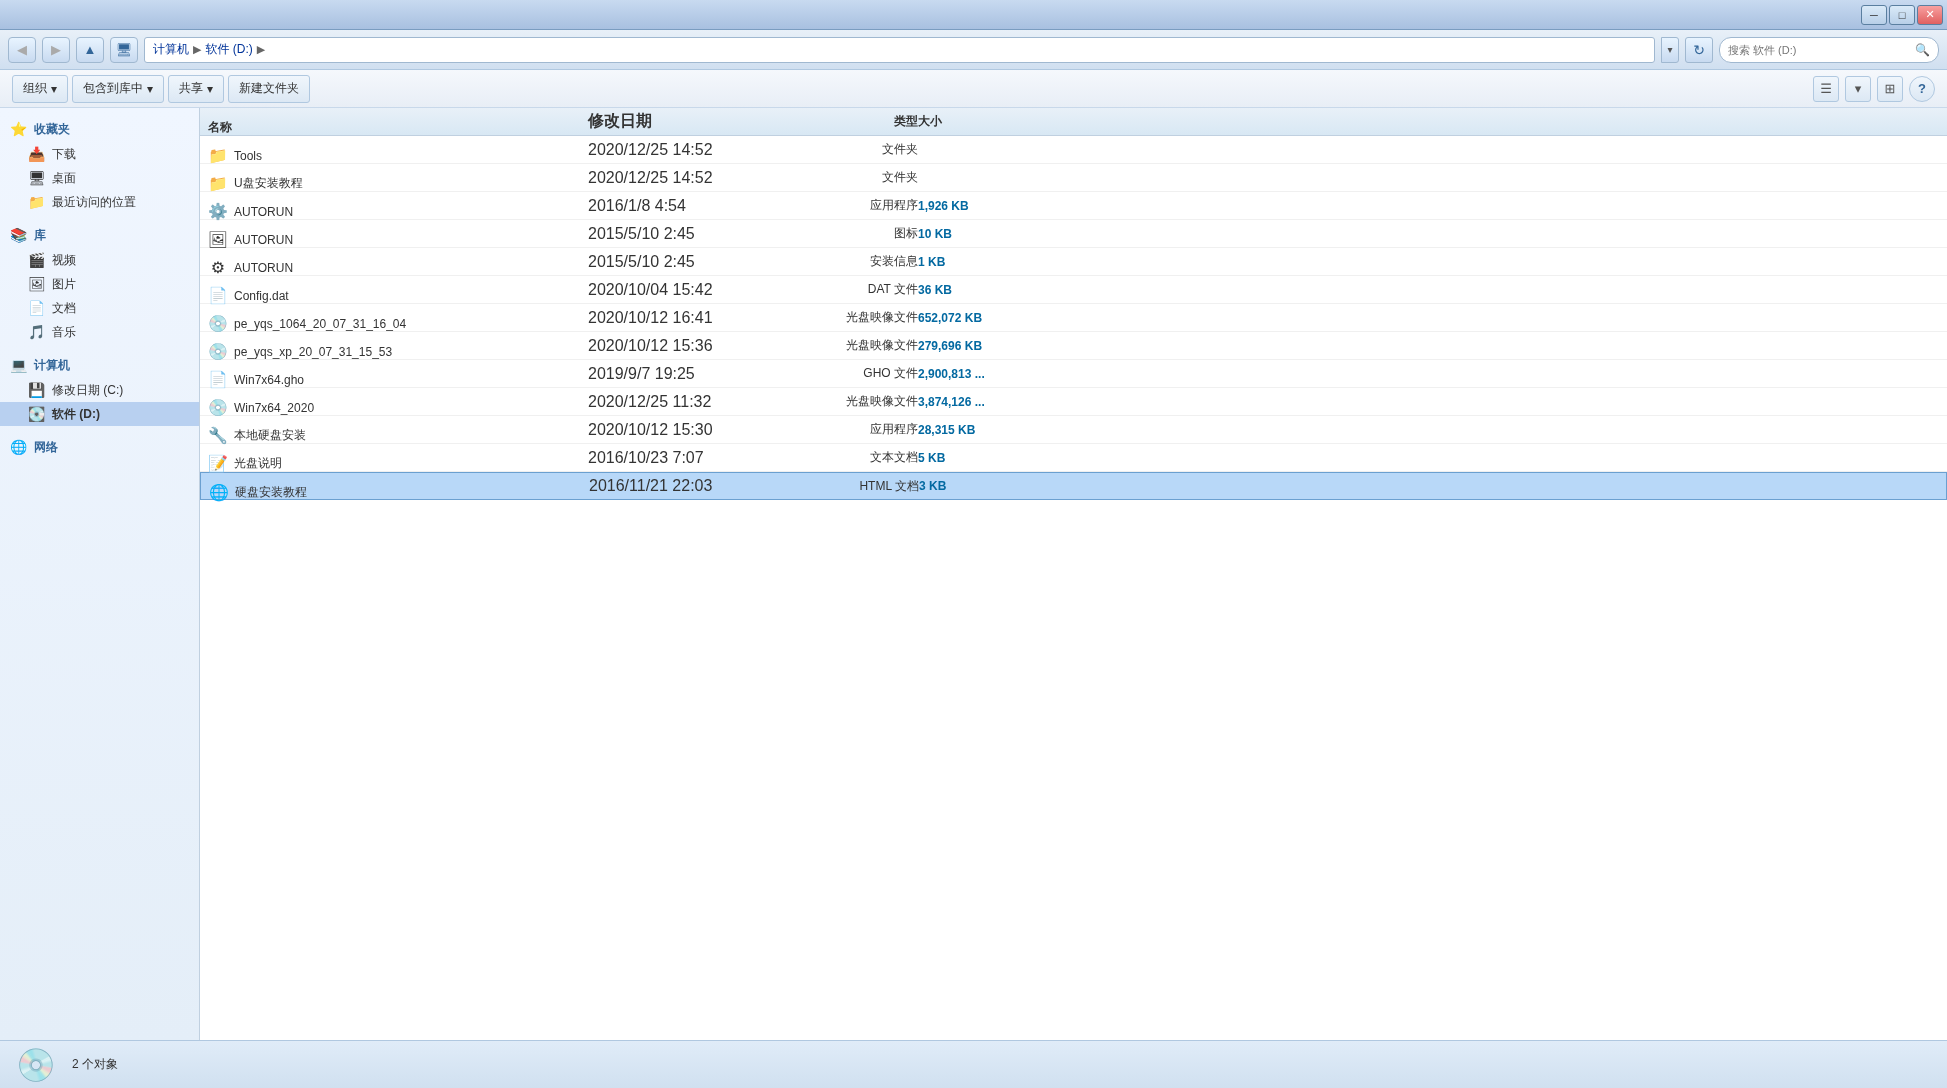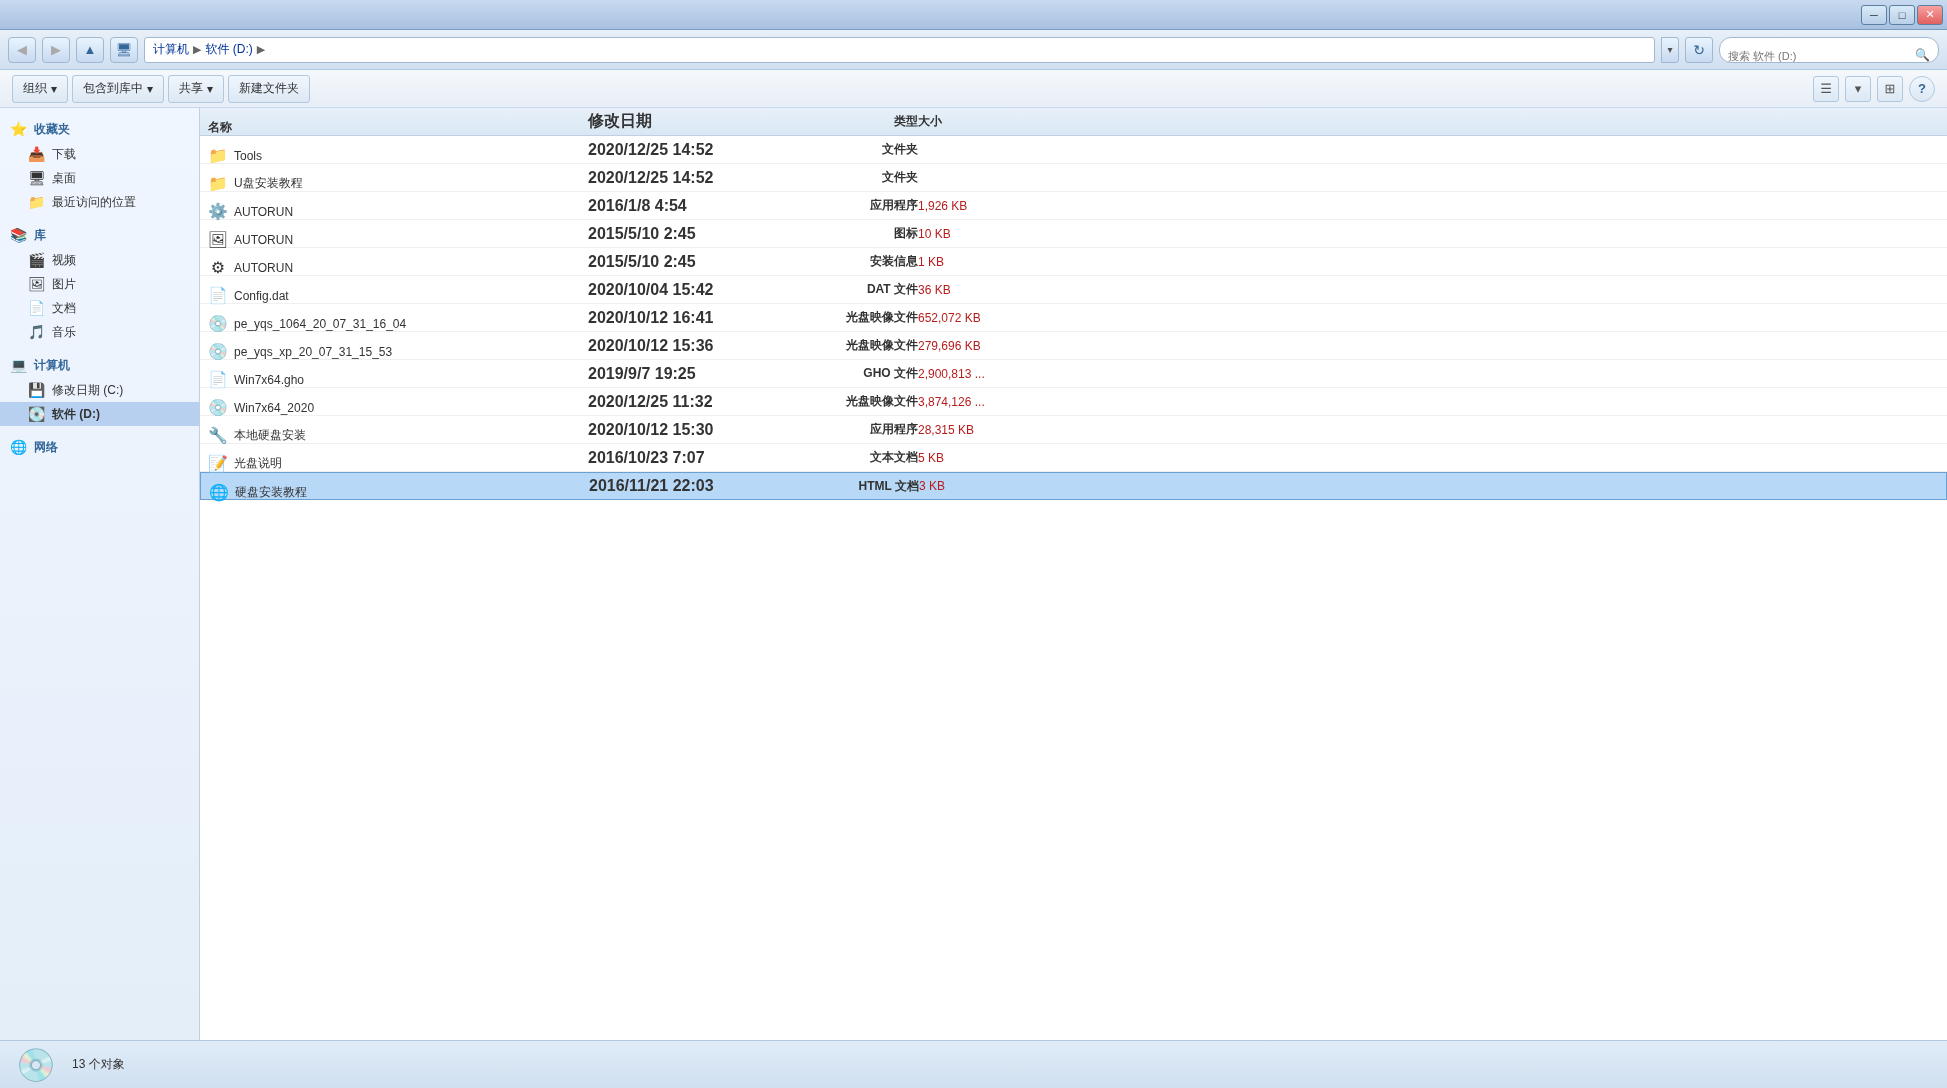--- a/index.html
+++ b/index.html
@@ -116,21 +116,21 @@
       font-size: 14px;
       color: #336699;
     }
     .search-bar {
       width: 220px;
       height: 26px;
       background: #fff;
       border: 1px solid #a0b8d0;
       border-radius: 12px;
       display: flex;
-      align-items: flex-end;
+      align-items: center;
       padding: 0 8px;
       gap: 4px;
     }
     .search-bar input {
       border: none;
       outline: none;
       font-size: 11px;
       color: #999;
       width: 100%;
       background: transparent;
@@ -284,25 +284,25 @@
       border: 1px solid #6ba0d0;
     }
     .file-row .col-name {
       display: flex;
       align-items: center;
       gap: 6px;
       font-weight: normal;
       color: #333;
     }
     .file-row .col-size {
+      font-weight: bold;
+      color: #0369a1;
+    }
+    .file-row .col-date, .file-row .col-type {
       font-weight: normal;
-      color: #b91c1c;
-    }
-    .file-row .col-date, .file-row .col-type {
-      font-weight: bold;
       color: #333;
     }
     .file-icon {
       width: 20px;
       height: 20px;
       display: flex;
       align-items: center;
       justify-content: center;
       font-size: 16px;
       flex-shrink: 0;
@@ -603,14 +603,14 @@
       <div class="col-date">2016/11/21 22:03</div>
       <div class="col-type">HTML 文档</div>
       <div class="col-size">3 KB</div>
     </div>
       </div>
   </div>
 </div>
 
 <div class="status-bar">
   <div class="status-icon">💿</div>
-  <span class="status-text">13 个对象</span>
+  <span class="status-text">2 个对象</span>
 </div>
 
 </body></html>

